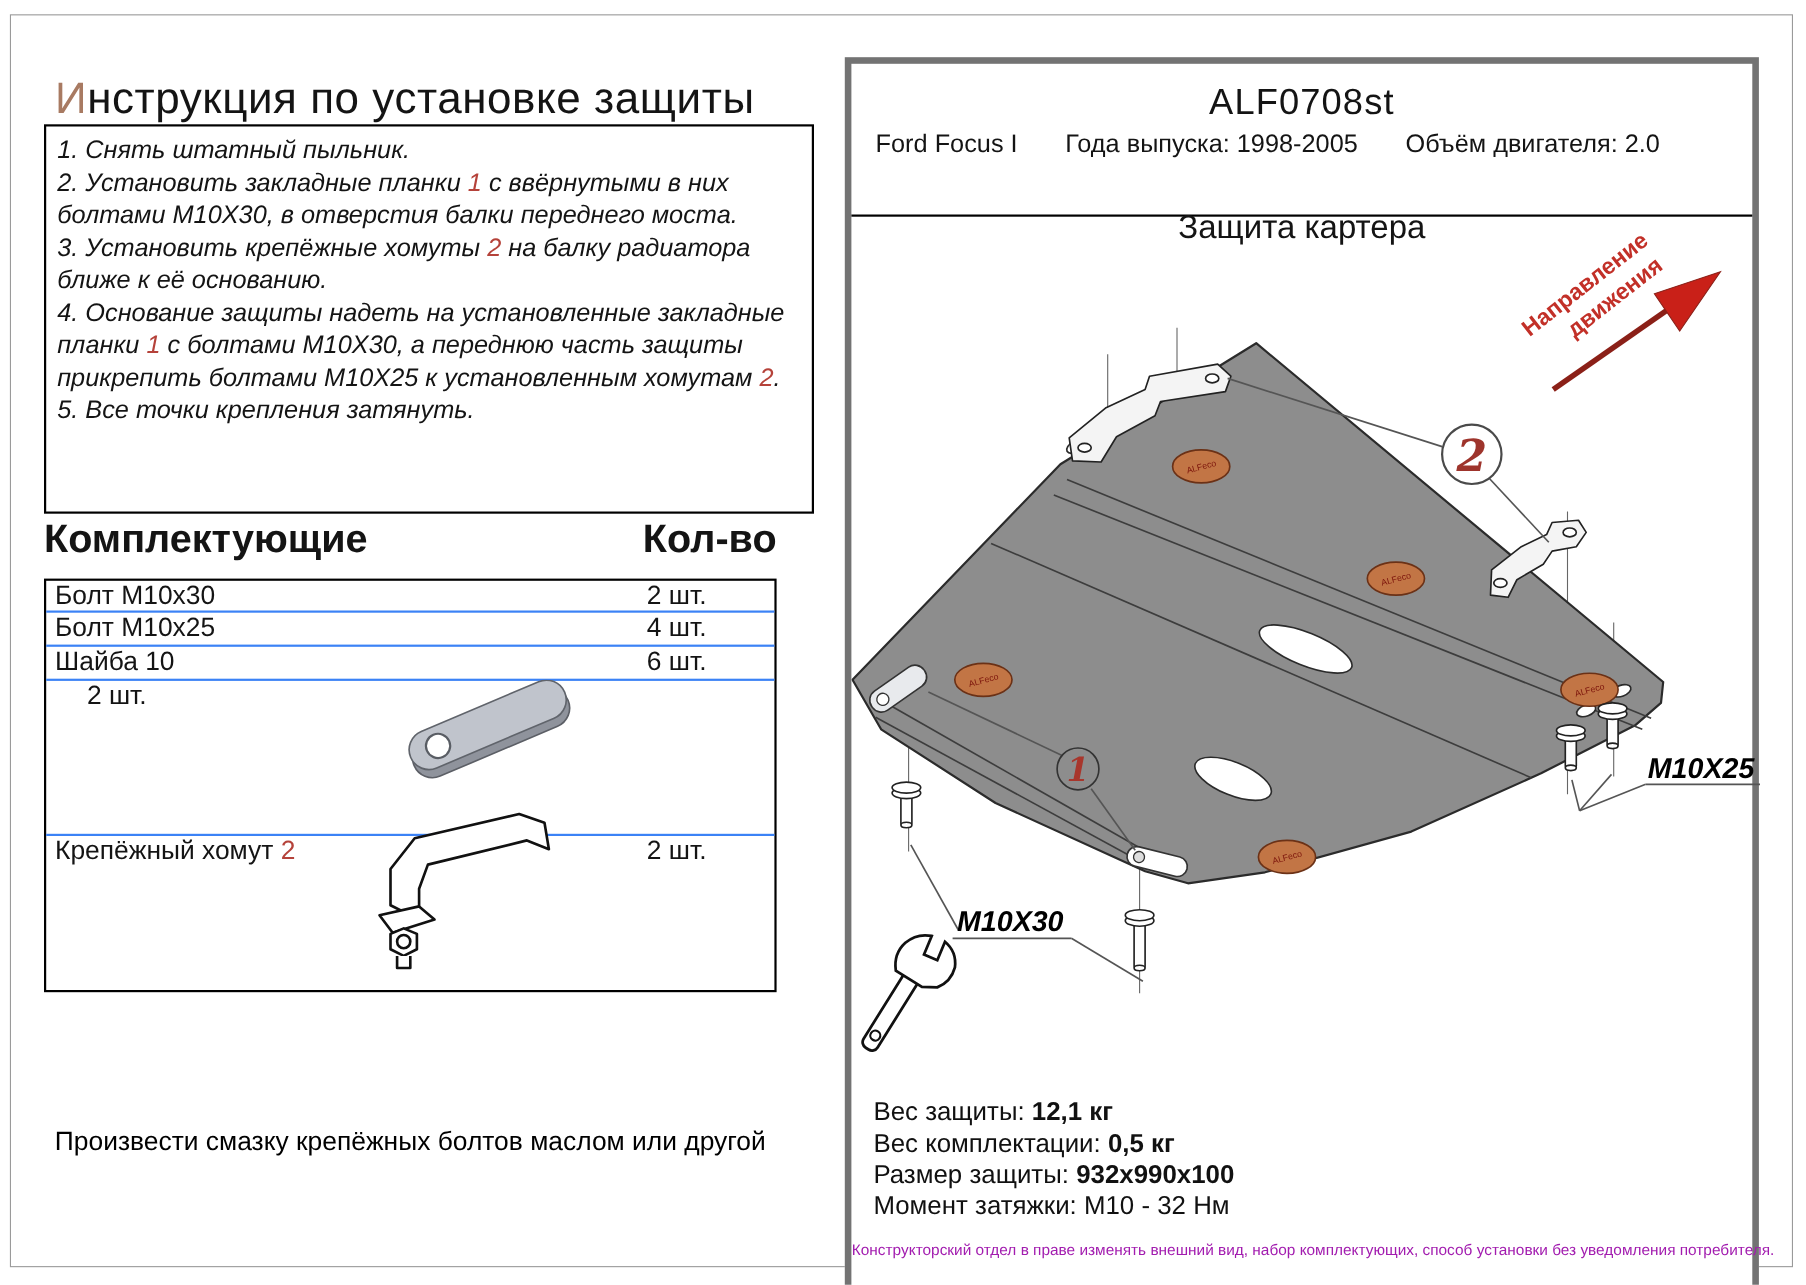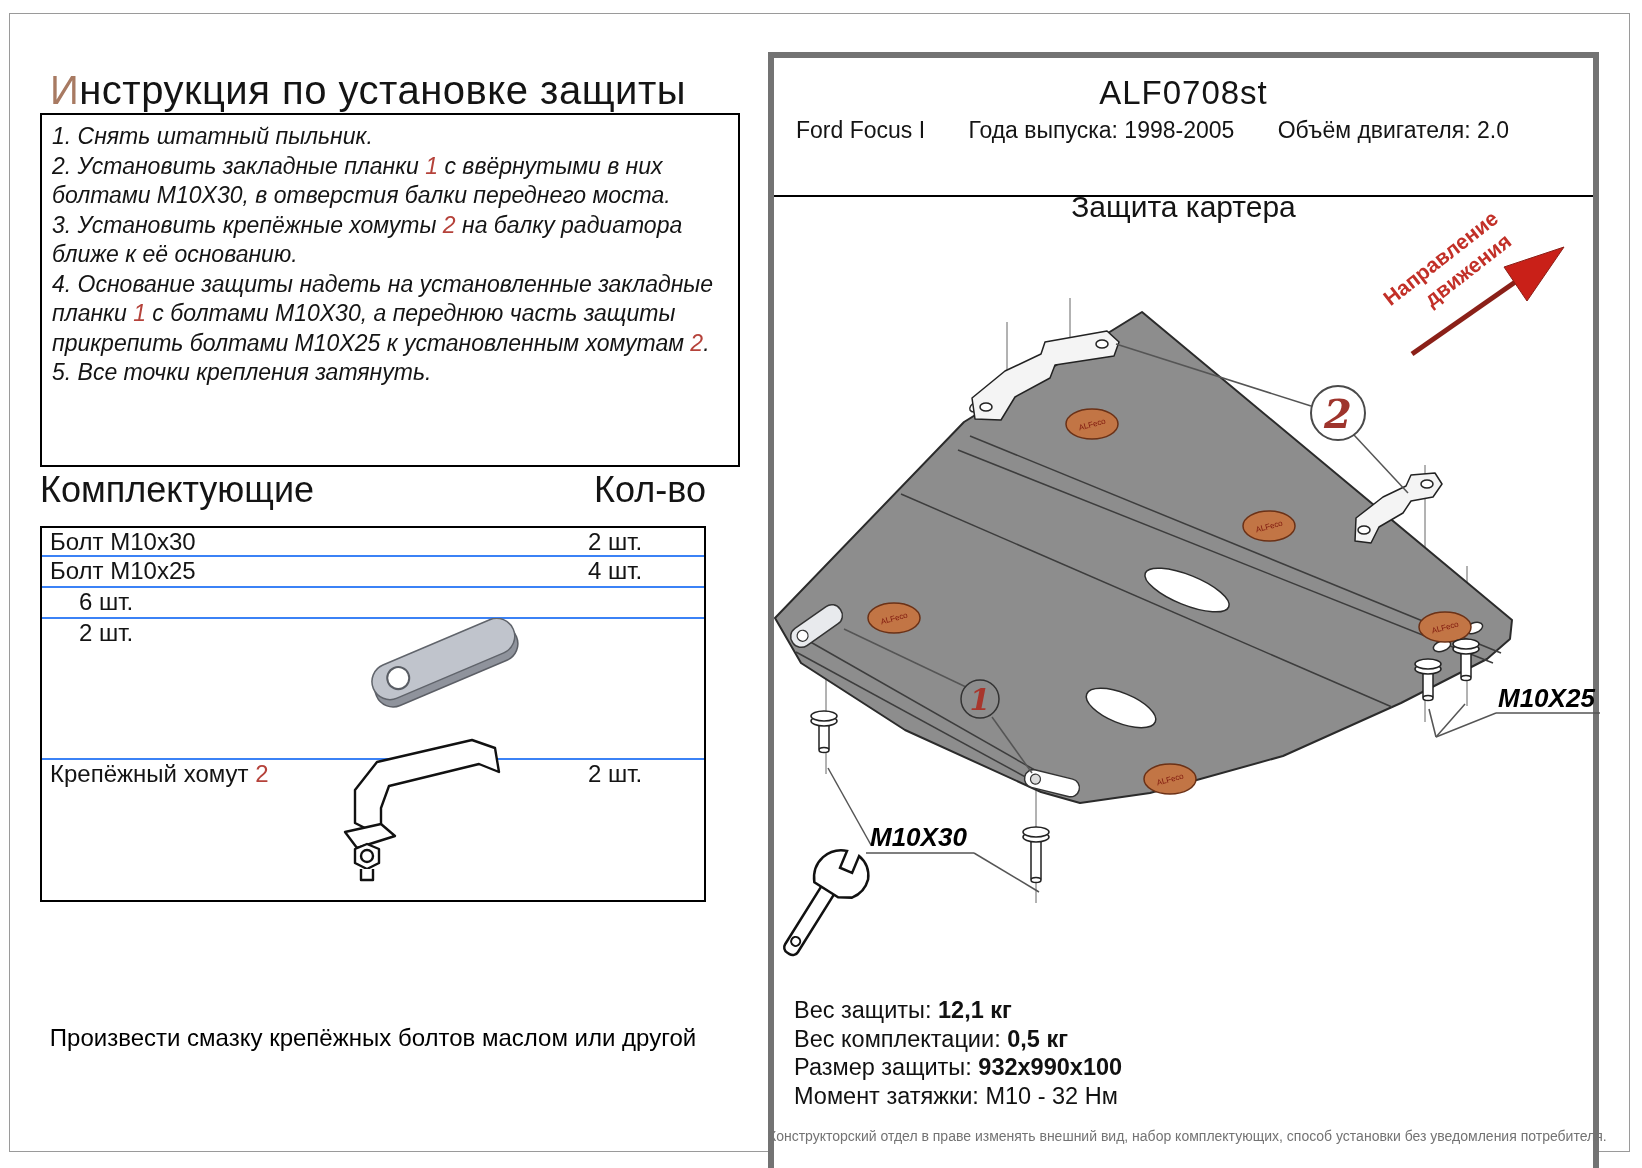--- a/index.html
+++ b/index.html
@@ -10,38 +10,38 @@
   }
   .page-border{position:absolute;left:9px;top:13px;width:1619px;height:1137px;border:1px solid #9a9a9a;}
   .main-title{position:absolute;left:34px;top:52px;margin:16px;font-size:40px;font-weight:400;letter-spacing:.5px;white-space:nowrap;}
   .title-first{color:#a87a62;}
   .red{color:#b5423a;}
   .instructions-box{
     position:absolute;left:40px;top:113px;width:700px;height:354px;
     border:2px solid #000;box-sizing:border-box;
     padding:7px 10px 0 10px;font-size:23px;line-height:29.5px;font-style:italic;
   }
-  .comp-header{position:absolute;left:40px;top:468px;width:666px;display:flex;justify-content:space-between;font-size:36px;font-weight:normal;line-height:1.2;}
+  .comp-header{position:absolute;left:40px;top:468px;width:666px;display:flex;justify-content:space-between;font-size:36px;font-weight:bold;line-height:1.2;}
   .comp-table{position:absolute;left:40px;top:526px;width:666px;height:376px;border:2px solid #000;box-sizing:border-box;}
   .crow{display:flex;border-bottom:2px solid #3b82f6;font-size:24px;line-height:26px;}
   .crow.r3{height:139px;}
   .crow.r0{height:27px}.crow.r1{height:29px}.crow.r2{height:29px}.crow.r4{height:140px;border-bottom:none;}
   .cname{flex:1;padding:1px 0 0 8px;white-space:nowrap;}
   .cqty{width:153px;box-sizing:border-box;padding:1px 0 0 37px;}
   .comp-img{position:absolute;}
   .warning{position:absolute;left:40px;top:1020px;width:666px;text-align:center;font-size:24px;line-height:35px;color:#000000;}
   .panel{position:absolute;left:768px;top:52px;width:831px;height:1136px;border:6px solid #737373;box-sizing:border-box;background:#fff;}
   .panel-header{height:123px;border-bottom:2px solid #000;box-sizing:border-box;text-align:center;}
   .code{margin-top:16px;font-size:33px;letter-spacing:1px;}
   .meta-row{display:flex;justify-content:space-between;margin-top:5px;padding:0 84px 0 22px;font-size:23px;}
   .diagram-title{position:absolute;left:0;top:132px;width:100%;text-align:center;font-size:30px;}
   svg.diagram{position:absolute;left:0;top:126px;}
   .specs{position:absolute;left:20px;top:938px;font-size:23.5px;line-height:28.5px;color:#111;}
   .spec-line .b{font-weight:bold;}
-  .disclaimer{position:absolute;left:768px;top:1128px;width:845px;font-size:14px;color:#737373;}
+  .disclaimer{position:absolute;left:768px;top:1128px;width:845px;text-align:right;font-size:14px;color:#a21caf;}
   .dir-text{font-size:21px;fill:#c23028;paint-order:stroke;stroke:#ffffff;stroke-width:4px;font-weight:bold;}
   .m10label{font-size:26px;font-style:italic;font-weight:bold;fill:#000;}
   .callout-num{font-family:"DejaVu Serif",serif;font-style:italic;font-weight:bold;}
 </style>
 </head>
 <body>
 
 <div class="page-border"></div>
 
 <h1 class="main-title"><span class="title-first">И</span><span>нструкция по установке защиты</span></h1>
@@ -63,20 +63,21 @@
   <div id="comp-rows">
       <div class="crow r0">
         <div class="cname"><span>Болт М10х30</span></div>
         <div class="cqty">2 шт.</div>
       </div>
       <div class="crow r1">
         <div class="cname"><span>Болт М10х25</span></div>
         <div class="cqty">4 шт.</div>
       </div>
       <div class="crow r2">
+        <div class="cname"><span>Шайба 10</span></div>
         <div class="cqty">6 шт.</div>
       </div>
       <div class="crow r3">
         <div class="cqty">2 шт.</div>
       </div>
       <div class="crow r4">
         <div class="cname"><span>Крепёжный хомут </span><span class="red">2</span></div>
         <div class="cqty">2 шт.</div>
       </div>
     </div>

